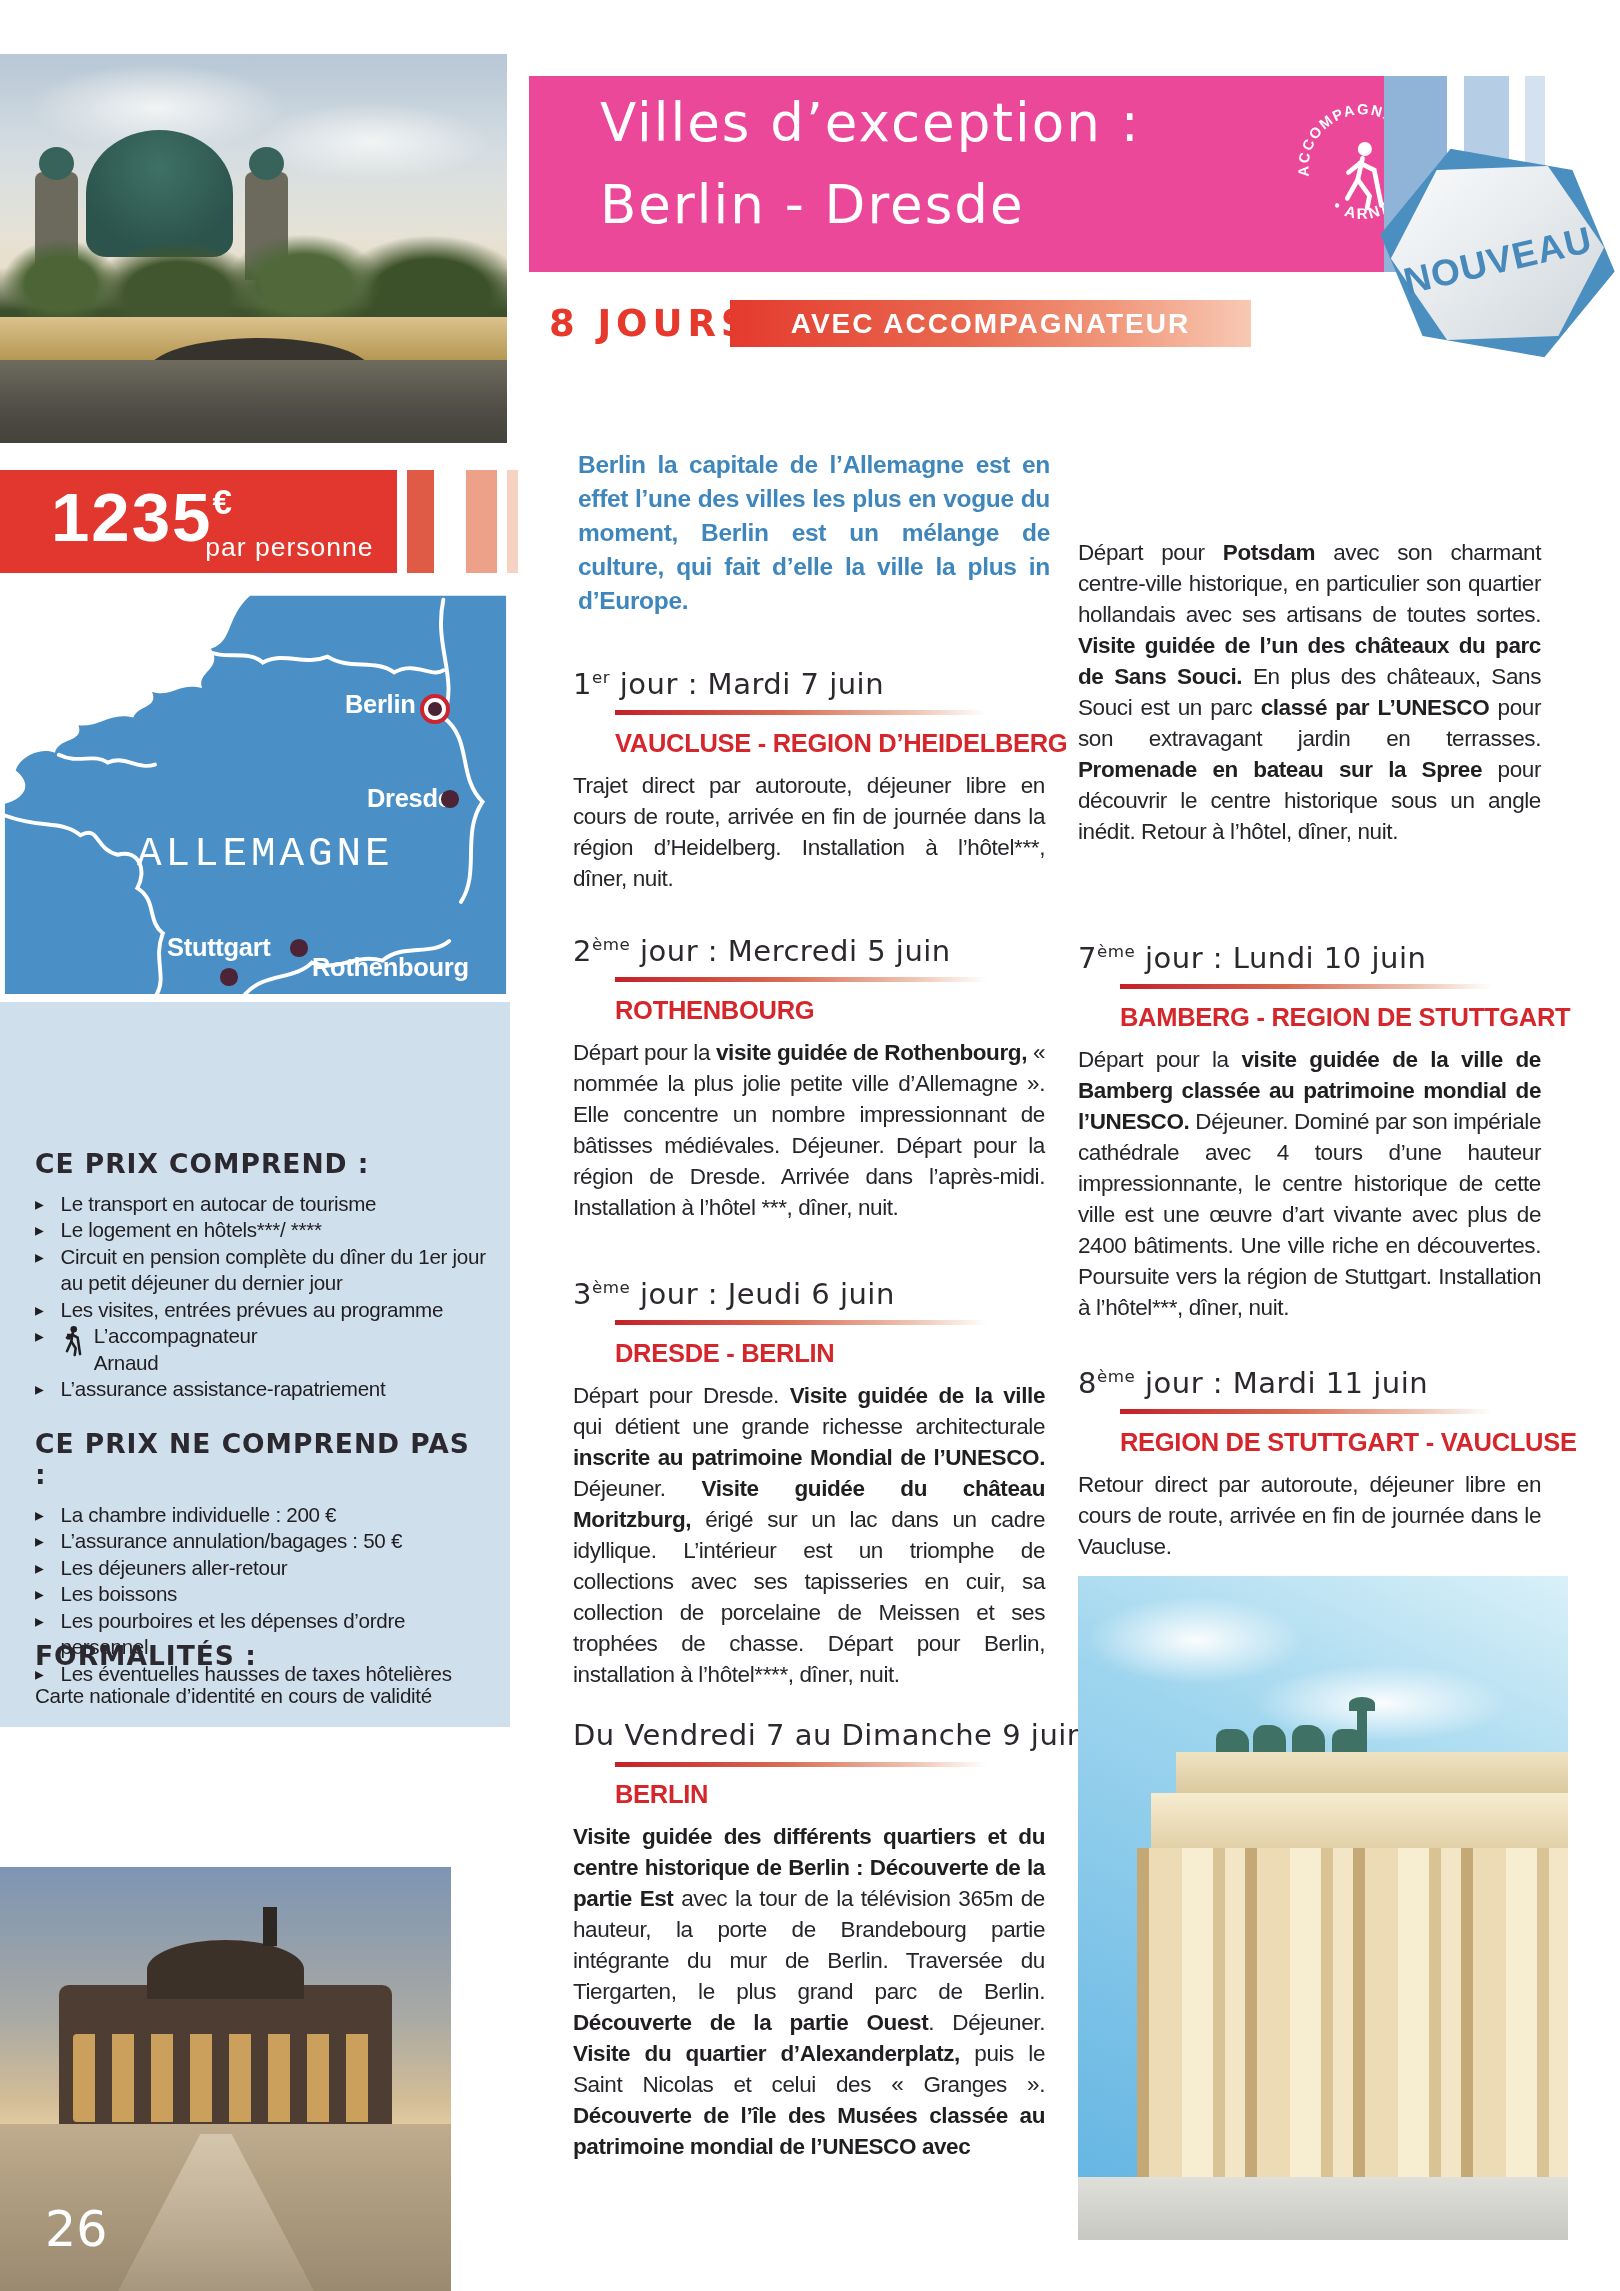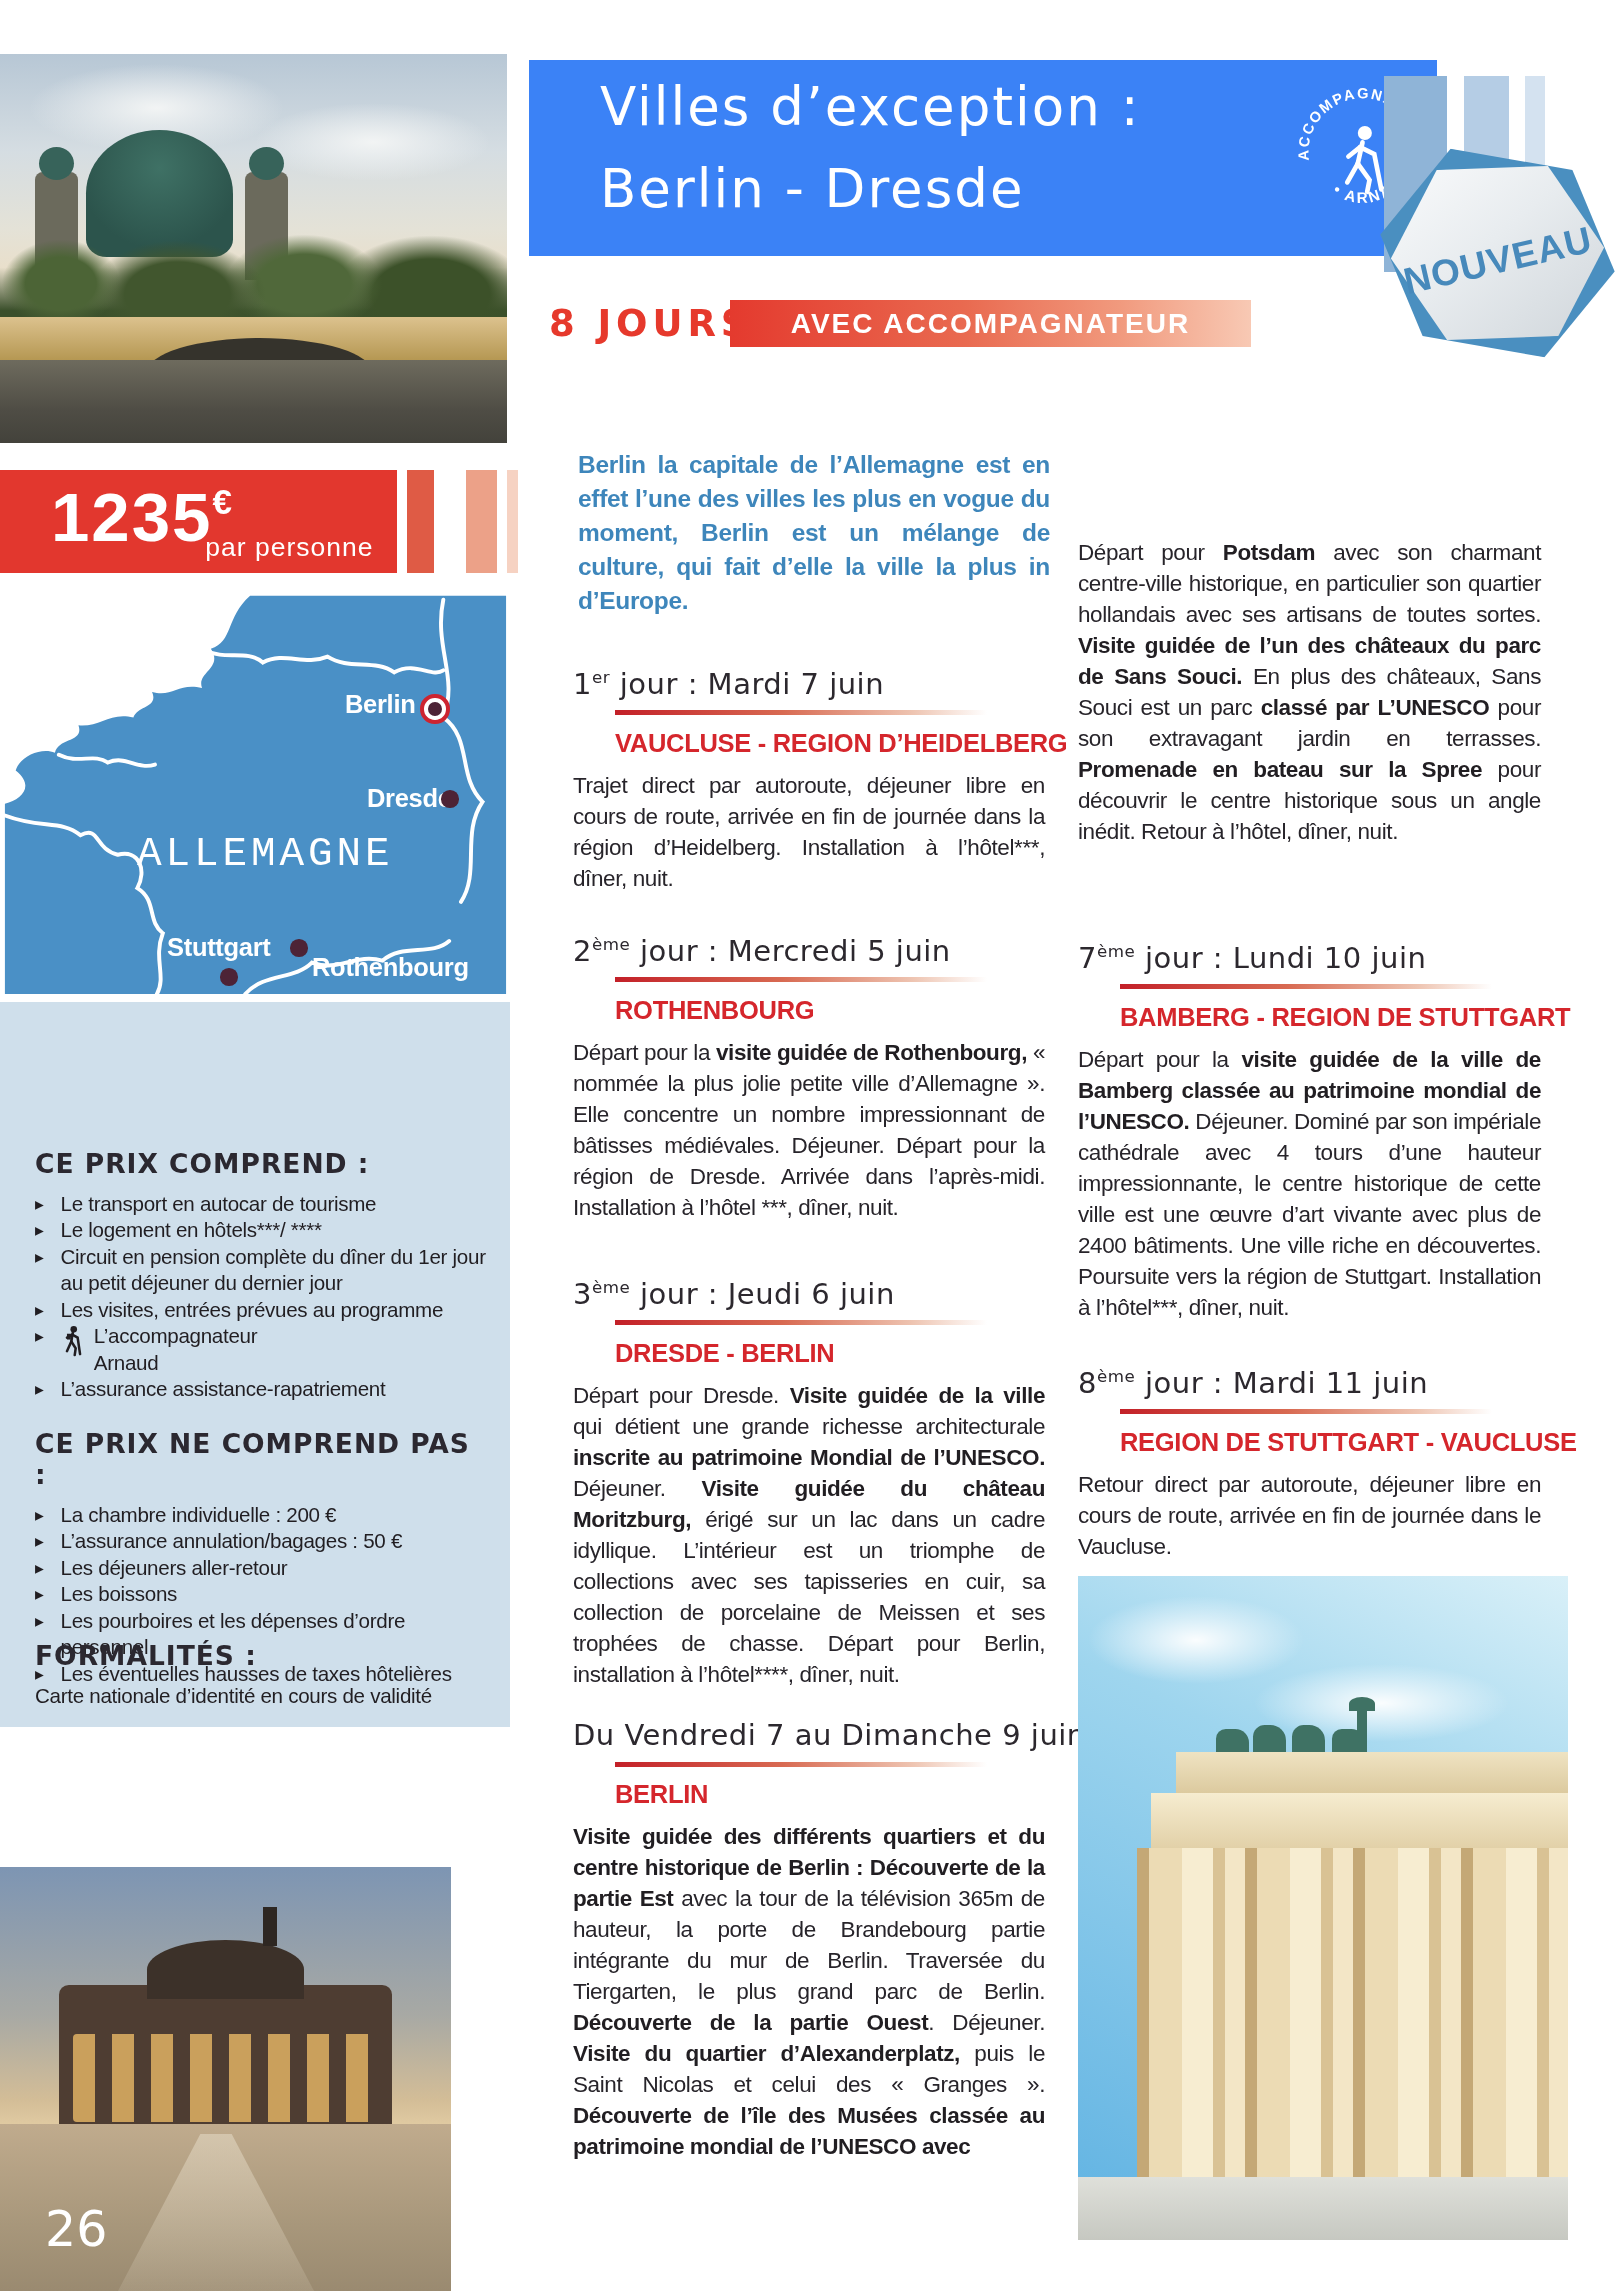--- a/index.html
+++ b/index.html
@@ -58,21 +58,21 @@
     background:repeating-linear-gradient(90deg,#caa05c 0 21.6px,#4e3d32 21.6px 39px);border-radius:3.9px;}
   #photo-bl .opera .roof{position:absolute;left:88px;top:-45px;width:157px;height:59px;background:#3c3129;border-radius:50% 50% 0 0;}
   #photo-bl .statue{position:absolute;left:204px;top:-78px;width:13.7px;height:39px;background:#2e2722;}
   #photo-bl .plaza{position:absolute;left:0;right:0;bottom:0;height:167px;
     background:linear-gradient(180deg,#c0ab8d,#a8977b 60%,#9a8a70);}
   #photo-bl .path{position:absolute;left:118px;bottom:0;width:196px;height:157px;
     background:linear-gradient(180deg,rgba(230,220,200,0.55),rgba(230,220,200,0.15));
     clip-path:polygon(42% 0,58% 0,100% 100%,0 100%);}
   .page-num{position:absolute;left:45px;top:2201px;color:#fff;font-size:49px;font-family:"DejaVu Sans",sans-serif;}
   
-  #title-banner{left:529px;top:60px;width:908px;height:196px;background:#3b82f6;}
+  #title-banner{left:529px;top:76px;width:908px;height:196px;background:#ec4899;}
   .title-line{position:absolute;left:71px;color:#fff;font-size:53px;letter-spacing:2px;font-family:"DejaVu Sans",sans-serif;white-space:nowrap;}
   #title-l1{top:15.7px;}
   #title-l2{top:98px;}
   #stamp{position:absolute;right:3.9px;top:25.5px;}
   .hbar{top:76px;height:196px;position:absolute;}
   #bar1{left:1384px;width:63px;background:#8fb4d7;}
   #bar2{left:1464px;width:45px;background:#b5cde5;}
   #bar3{left:1525px;width:19.6px;background:#d4e2f0;}
   
   #badge{left:1374px;top:149px;width:247px;height:208px;z-index:5;}

